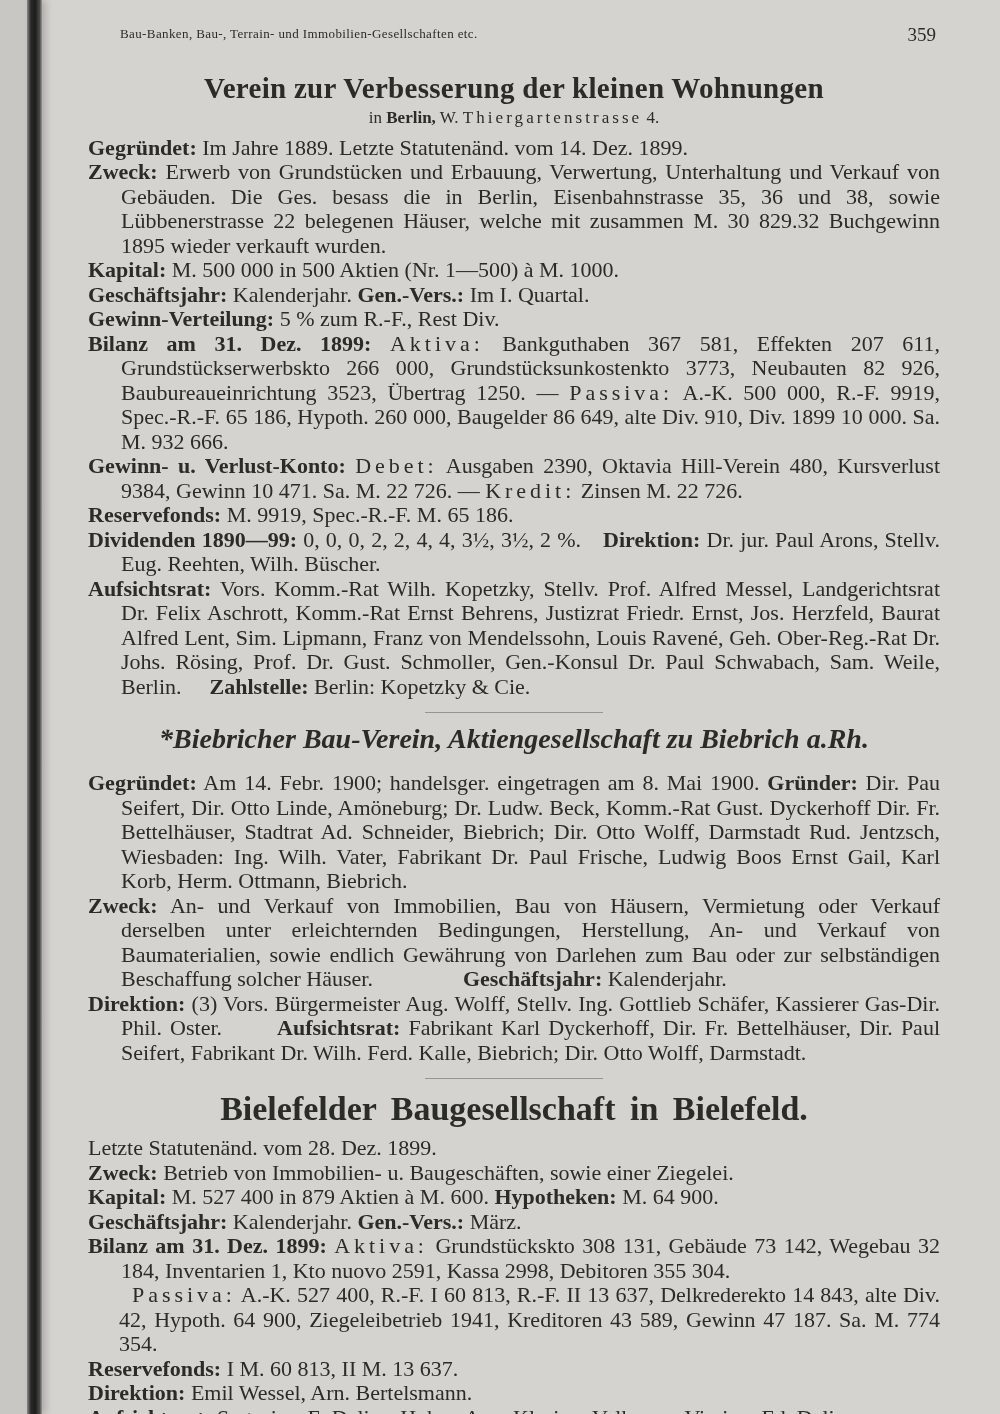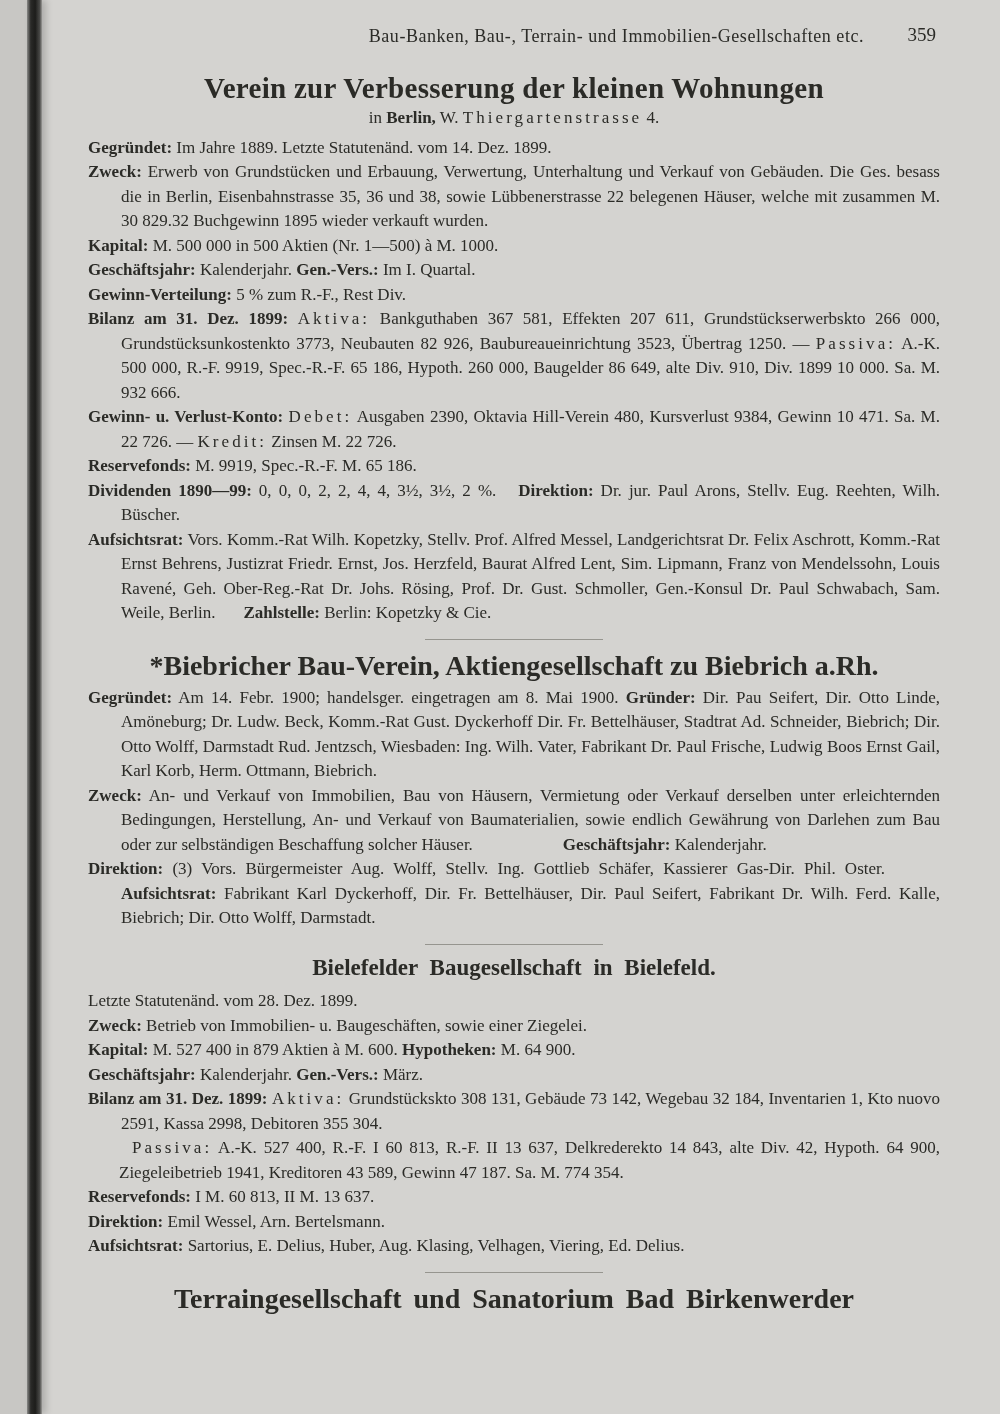--- a/index.html
+++ b/index.html
@@ -16,44 +16,44 @@
     position:absolute;left:0;top:0;bottom:0;width:28px;
     background:#c8c7c4;
   }
   .binding-bar{
     position:absolute;left:27px;top:0;bottom:0;width:15px;
     background:linear-gradient(to right,#8a8a88 0%,#2a2a28 25%,#1d1d1b 55%,#4a4a48 85%,#9b9a97 100%);
     box-shadow:4px 0 7px rgba(0,0,0,0.18);
   }
   .running-header{
     position:absolute;top:26px;left:120px;right:136px;
-    text-align:right;font-size:18px;letter-spacing:0.03em;
+    text-align:left;font-size:13px;letter-spacing:0.03em;
   }
   .page-number{
     position:absolute;top:24px;right:64px;
     font-size:19px;
   }
   .content{
     position:absolute;top:62px;left:88px;width:852px;
   }
   .company{margin:0;}
   .company-title{
     text-align:center;font-weight:bold;line-height:1.15;
     margin:10px 0 2px 0;
   }
   [data-name="company-section-verein"] .company-title{font-size:29px;letter-spacing:0.01em;}
-  [data-name="company-section-biebricher"] .company-title{font-size:28px;margin-bottom:4px;}
-  [data-name="company-section-bielefelder"] .company-title{font-size:23px;word-spacing:6px;margin-bottom:8px;}
+  [data-name="company-section-biebricher"] .company-title{font-size:28px;margin-bottom:16px;font-style:italic;}
+  [data-name="company-section-bielefelder"] .company-title{font-size:34px;word-spacing:6px;margin-bottom:8px;}
   [data-name="company-section-terrain"] .company-title{font-size:28px;word-spacing:5px;}
   .company-subtitle{
     text-align:center;font-size:17px;margin:0 0 7px 0;line-height:1.25;
   }
   .para{
     margin:0;text-align:justify;
-    font-size:17px;line-height:24.5px;
+    font-size:22px;line-height:24.5px;
     padding-left:33px;text-indent:-33px;
   }
   .para.sub{padding-left:31px;text-indent:13px;}
   .para b{font-weight:bold;}
   .sp{letter-spacing:0.18em;font-family:Liberation Serif, serif;}
   .gap{display:inline-block;height:1px;}
   .divider{
     width:178px;height:1px;background:#96958f;
     margin:13px auto 9px auto;
   }

